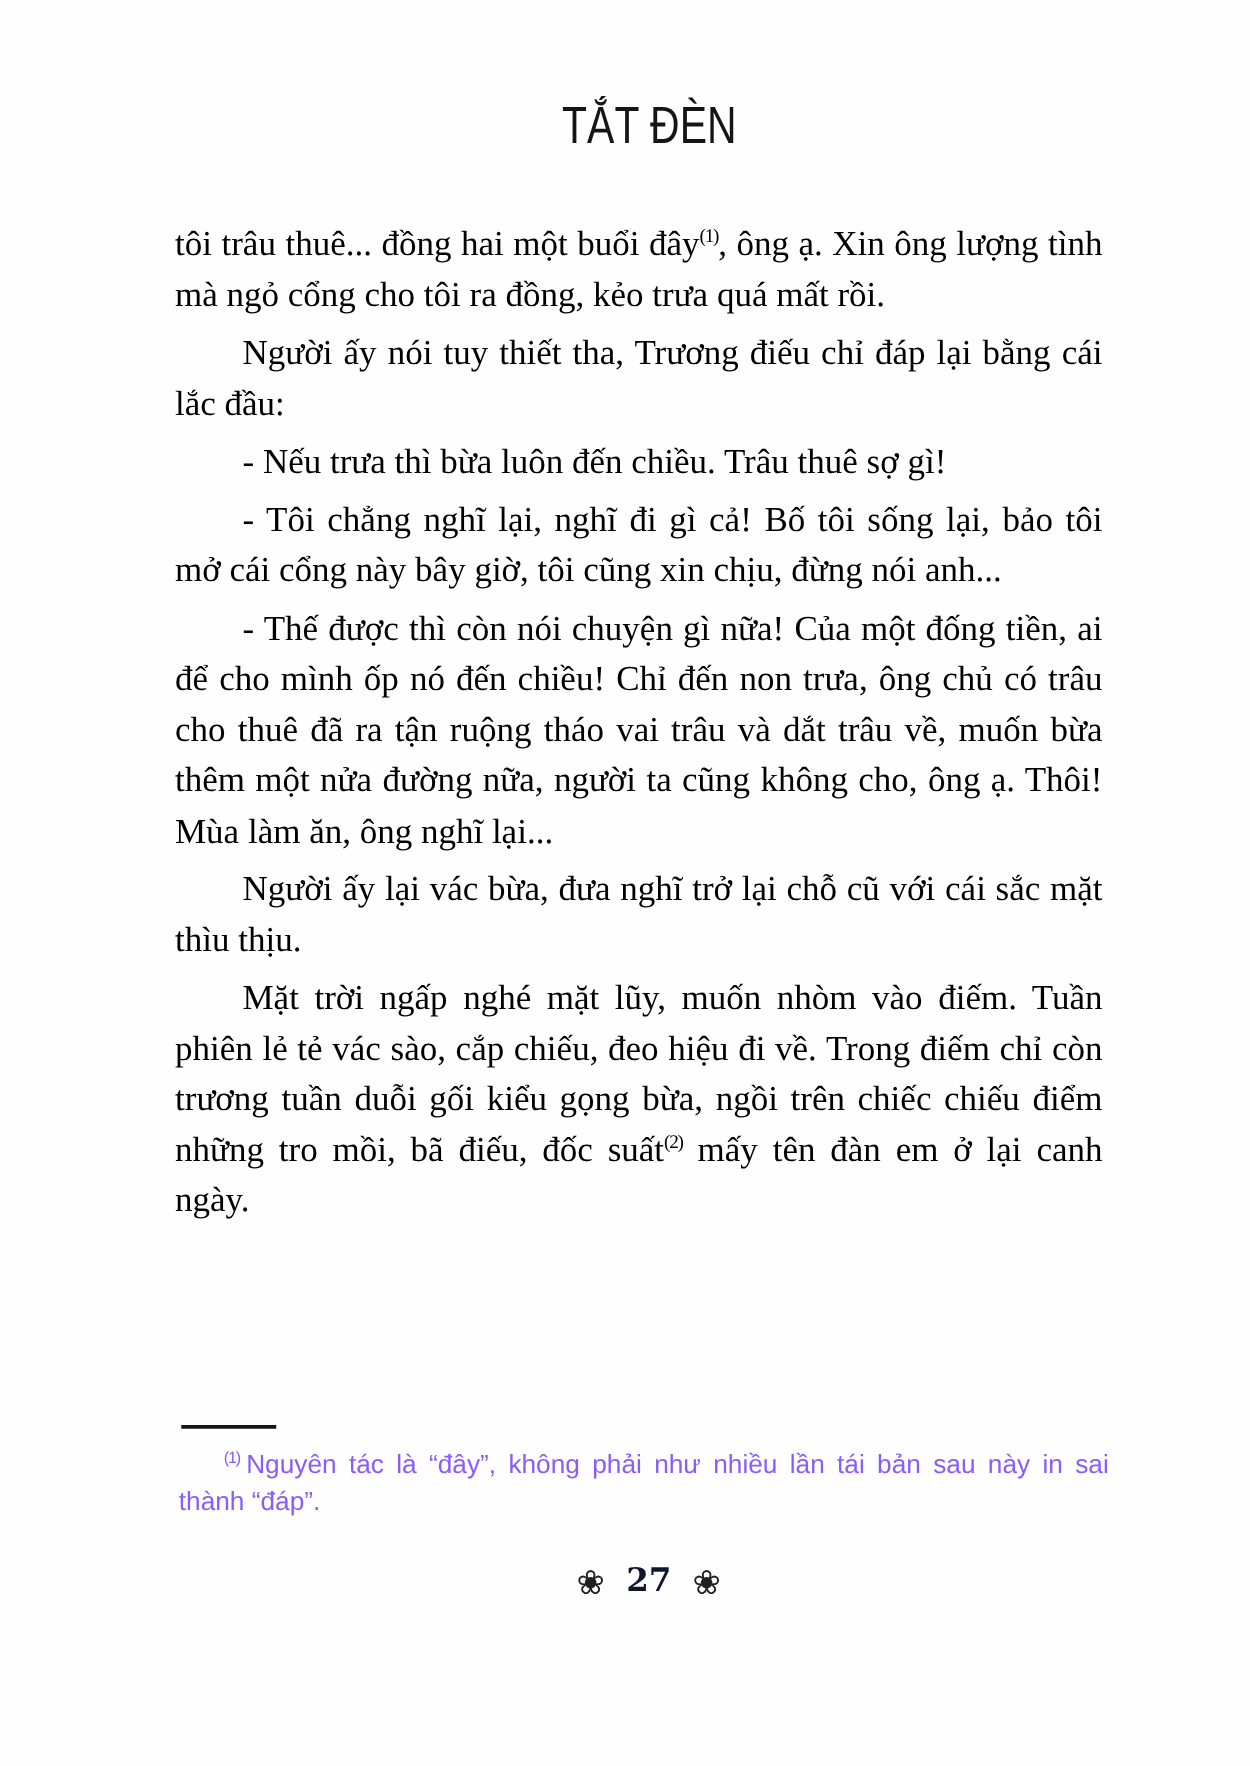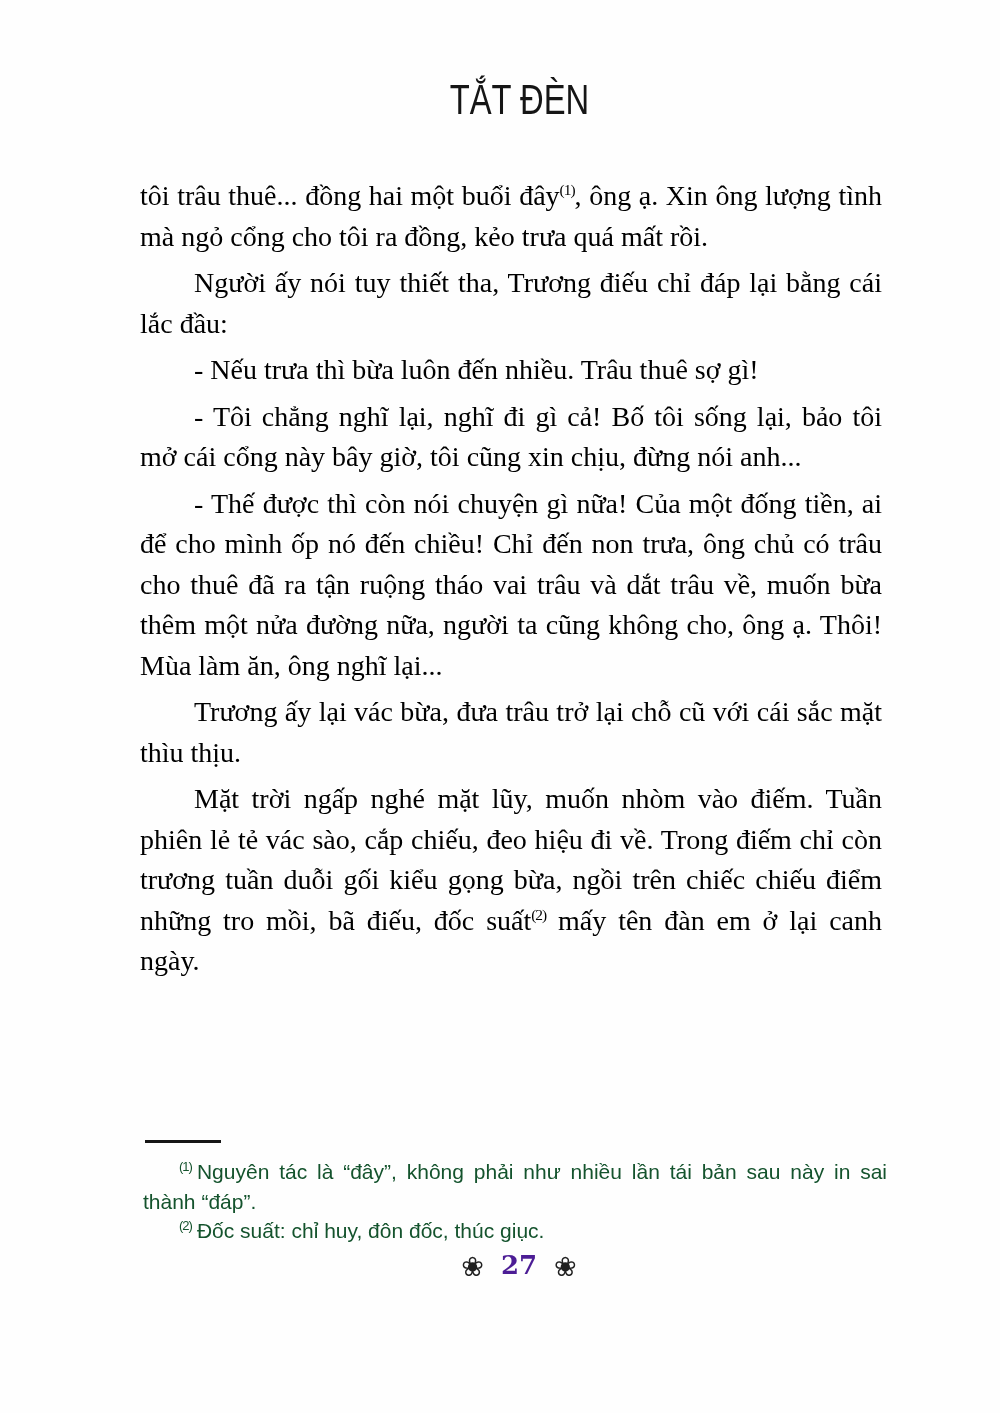--- a/index.html
+++ b/index.html
@@ -59,21 +59,21 @@
   }
   .footnotes {
     position: absolute;
     left: 143px;
     top: 1132px;
     width: 744px;
     font-family: "Liberation Sans", "DejaVu Sans", sans-serif;
     font-size: 21px;
     line-height: 29.5px;
     text-align: justify;
-    color: #14532d;
+    color: #8b5cf6;
   }
   .fn-rule {
     width: 76px;
     height: 0;
     border-top: 3px solid #161616;
     margin: 8px 0 14px 2px;
   }
   .footnotes p {
     margin: 0;
     text-indent: 36px;
@@ -98,45 +98,44 @@
     font-size: 27px;
     color: #202020;
     vertical-align: -2px;
   }
   .page-number {
     display: inline-block;
     font-family: "DejaVu Serif", "Liberation Serif", serif;
     font-weight: bold;
     font-size: 26px;
     margin: 0 17px;
-    color: #4c1d95;
+    color: #0f172a;
   }
 </style>
 </head>
 <body>
 
 <div class="sheet">
 
   <div class="book-title">
     <span class="title-inner">TẮT ĐÈN</span>
   </div>
 
   <div class="content">
     <p><span>tôi trâu thuê... đồng hai một buổi đây</span><sup>(1)</sup><span>, ông ạ. Xin ông lượng tình mà ngỏ cổng cho tôi ra đồng, kẻo trưa quá mất rồi.</span></p>
     <p class="indent">Người ấy nói tuy thiết tha, Trương điếu chỉ đáp lại bằng cái lắc đầu:</p>
-    <p class="indent">- Nếu trưa thì bừa luôn đến nhiều. Trâu thuê sợ gì!</p>
+    <p class="indent">- Nếu trưa thì bừa luôn đến chiều. Trâu thuê sợ gì!</p>
     <p class="indent">- Tôi chẳng nghĩ lại, nghĩ đi gì cả! Bố tôi sống lại, bảo tôi mở cái cổng này bây giờ, tôi cũng xin chịu, đừng nói anh...</p>
     <p class="indent">- Thế được thì còn nói chuyện gì nữa! Của một đống tiền, ai để cho mình ốp nó đến chiều! Chỉ đến non trưa, ông chủ có trâu cho thuê đã ra tận ruộng tháo vai trâu và dắt trâu về, muốn bừa thêm một nửa đường nữa, người ta cũng không cho, ông ạ. Thôi! Mùa làm ăn, ông nghĩ lại...</p>
-    <p class="indent">Trương ấy lại vác bừa, đưa trâu trở lại chỗ cũ với cái sắc mặt thìu thịu.</p>
+    <p class="indent">Người ấy lại vác bừa, đưa nghĩ trở lại chỗ cũ với cái sắc mặt thìu thịu.</p>
     <p class="indent"><span>Mặt trời ngấp nghé mặt lũy, muốn nhòm vào điếm. Tuần phiên lẻ tẻ vác sào, cắp chiếu, đeo hiệu đi về. Trong điếm chỉ còn trương tuần duỗi gối kiểu gọng bừa, ngồi trên chiếc chiếu điểm những tro mồi, bã điếu, đốc suất</span><sup>(2)</sup><span> mấy tên đàn em ở lại canh ngày.</span></p>
   </div>
 
   <div class="footnotes">
     <div class="fn-rule"></div>
     <p><sup>(1)</sup><span>Nguyên tác là “đây”, không phải như nhiều lần tái bản sau này in sai thành “đáp”.</span></p>
-    <p><sup>(2)</sup><span>Đốc suất: chỉ huy, đôn đốc, thúc giục.</span></p>
   </div>
 
   <div class="page-footer">
     <span class="ornament">❀</span><span class="page-number">27</span><span class="ornament">❀</span>
   </div>
 
 </div>
 
 </body></html>

